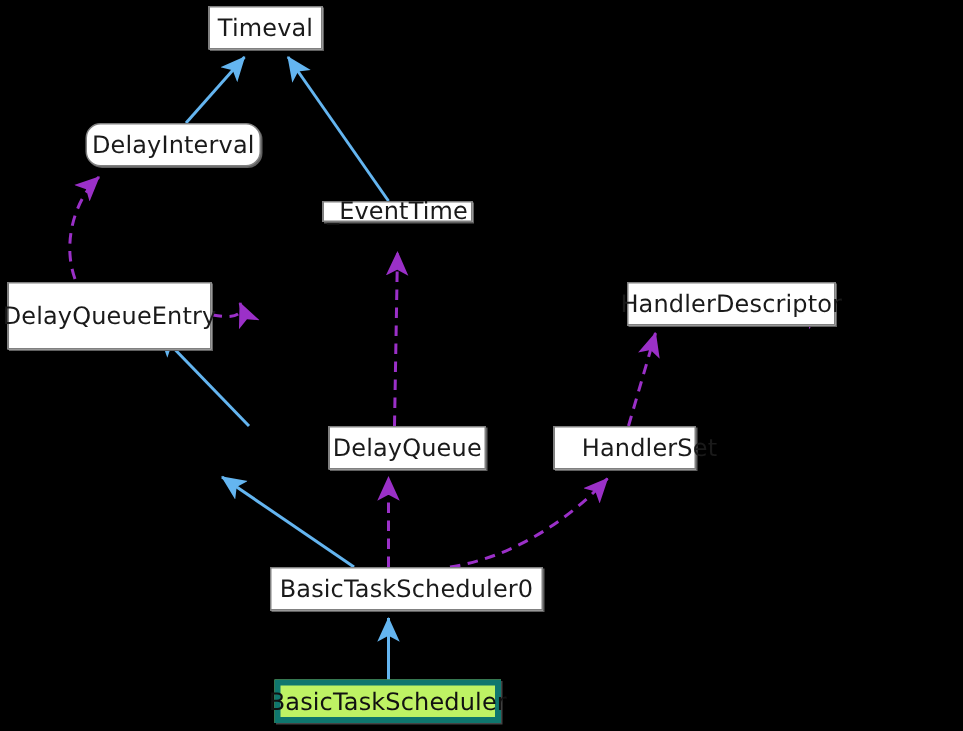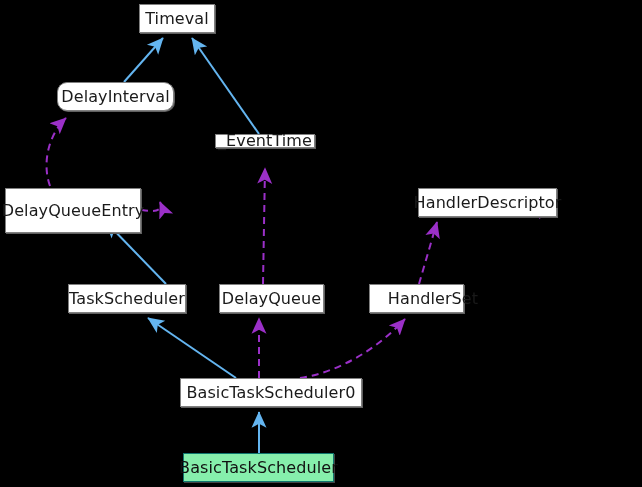--- a/index.html
+++ b/index.html
@@ -31,22 +31,22 @@
     display: flex;
     align-items: center;
     justify-content: center;
     color: #1a1a1a;
     font-size: 16px;
     line-height: 1;
     white-space: nowrap;
     letter-spacing: 0.1px;
   }
   .class-node.highlight {
-    background: #86efac;
-    border: 1px solid #0f766e;
+    background: #bef264;
+    border: 4px solid #0f766e;
     box-shadow: 1px 1px 0 0 #444444;
     color: #111111;
   }
   .node-label {
     display: block;
     pointer-events: none;
   }
 </style>
 </head>
 <body>
@@ -102,23 +102,20 @@
   </div>
 
   <div class="class-node" id="node-delayqueueentry" style="left: 5px; top: 188px; width: 136px; height: 45px;">
     <span class="node-label">DelayQueueEntry</span>
   </div>
 
   <div class="class-node" id="node-handlerdescriptor" style="left: 382px; top: 188px; width: 139px; height: 29px; margin-left: 36px;">
     <span class="node-label">HandlerDescriptor</span>
   </div>
 
-  <div class="class-node" id="node-taskscheduler" style="left: 68px; top: 284px; width: 118px; height: 29px;">
-    <span class="node-label">TaskScheduler</span>
-  </div>
 
   <div class="class-node" id="node-delayqueue" style="left: 219px; top: 284px; width: 105px; height: 29px;">
     <span class="node-label">DelayQueue</span>
   </div>
 
   <div class="class-node" id="node-handlerset" style="left: 369px; top: 284px; width: 95px; height: 29px; padding-left: 33px;">
     <span class="node-label">HandlerSet</span>
   </div>
 
   <div class="class-node" id="node-basictaskscheduler0" style="left: 180px; top: 378px; width: 182px; height: 29px;">

